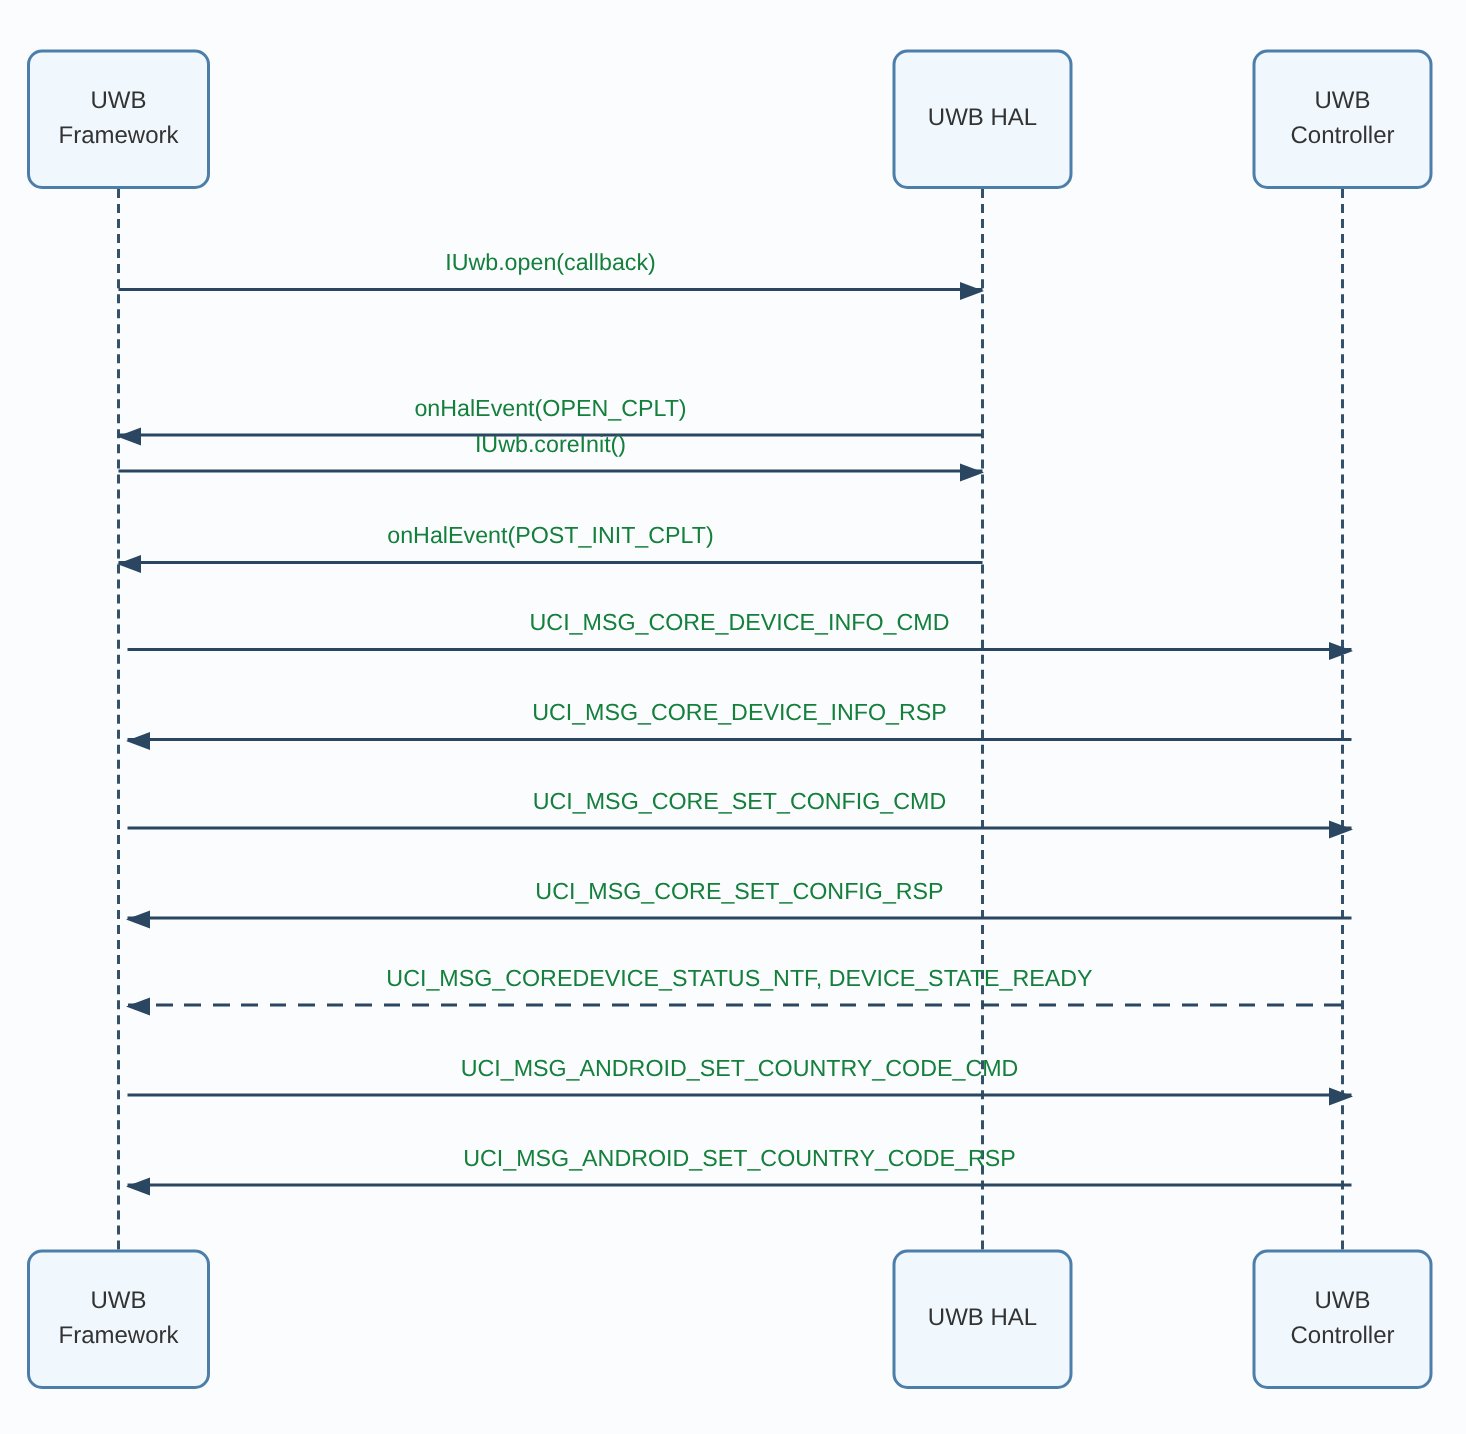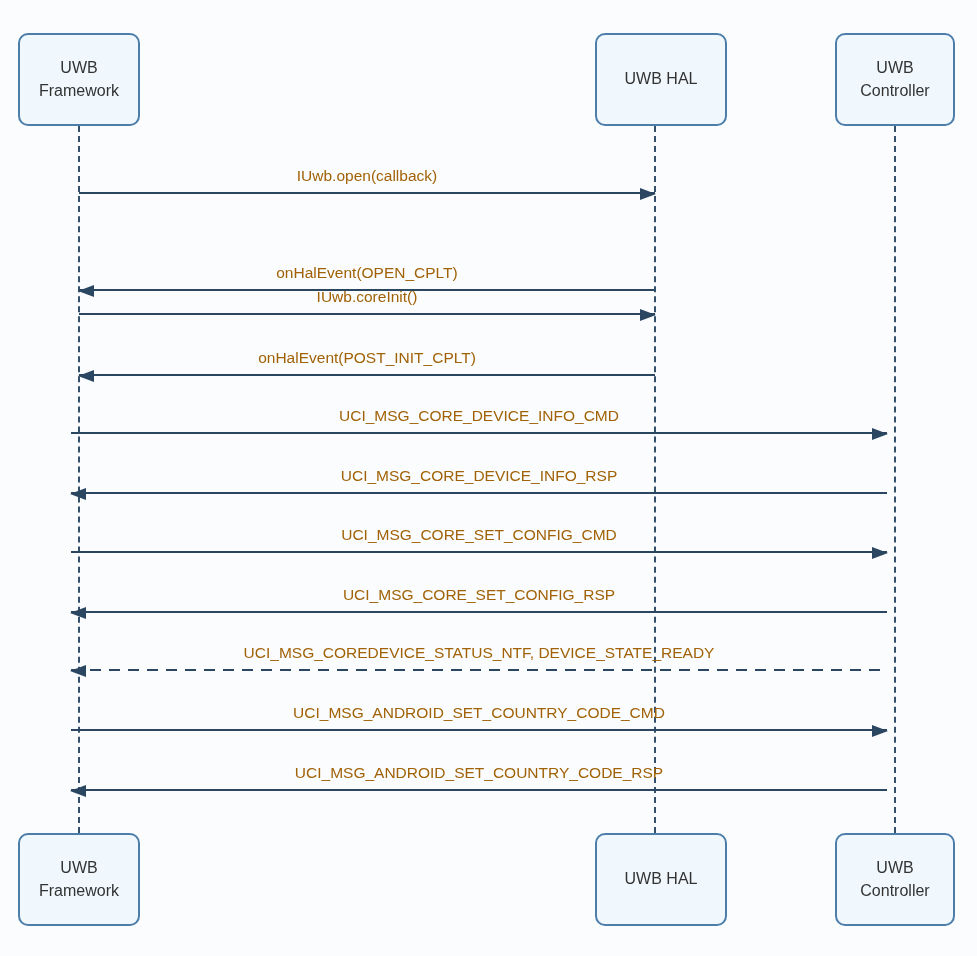--- a/index.html
+++ b/index.html
@@ -26,45 +26,45 @@
     align-items: center;
     justify-content: center;
     text-align: center;
     font-size: 16px;
     line-height: 1.4;
     color: #333333;
     white-space: pre-line;
     box-sizing: border-box;
   }
   .actor.fw  { left: 18px;  width: 122px; }
-  .actor.hal { left: 595px; width: 132px; }
+  .actor.hal { left: 595px; width: 120px; }
   .actor.ctl { left: 835px; width: 120px; }
   .actor.top { top: 33px; }
   .actor.bot { top: 833px; }
   
   .lifeline {
     position: absolute;
     top: 126px;
     height: 707px;
     width: 0;
     border-left: 2px dashed #35506b;
   }
   .lifeline.fw  { left: 78px; }
   .lifeline.hal { left: 654px; }
   .lifeline.ctl { left: 894px; }
   
   .msg { position: absolute; height: 34px; }
   .msg.short { left: 79px; width: 576px; }
-  .msg.long  { left: 71px; width: 816px; }
+  .msg.long  { left: 85px; width: 816px; }
   .msg .label {
     position: absolute;
     left: 0; right: 0; bottom: 9px;
     text-align: center;
     font-size: 15.5px;
-    color: #a16207;
+    color: #15803d;
     white-space: nowrap;
   }
   .msg .line {
     position: absolute;
     left: 0; right: 0; bottom: 0;
     height: 2.5px;
     background: #2a4661;
   }
   .msg.dashed .line {
     background: repeating-linear-gradient(90deg, #2a4661 0 11px, transparent 11px 19px);

